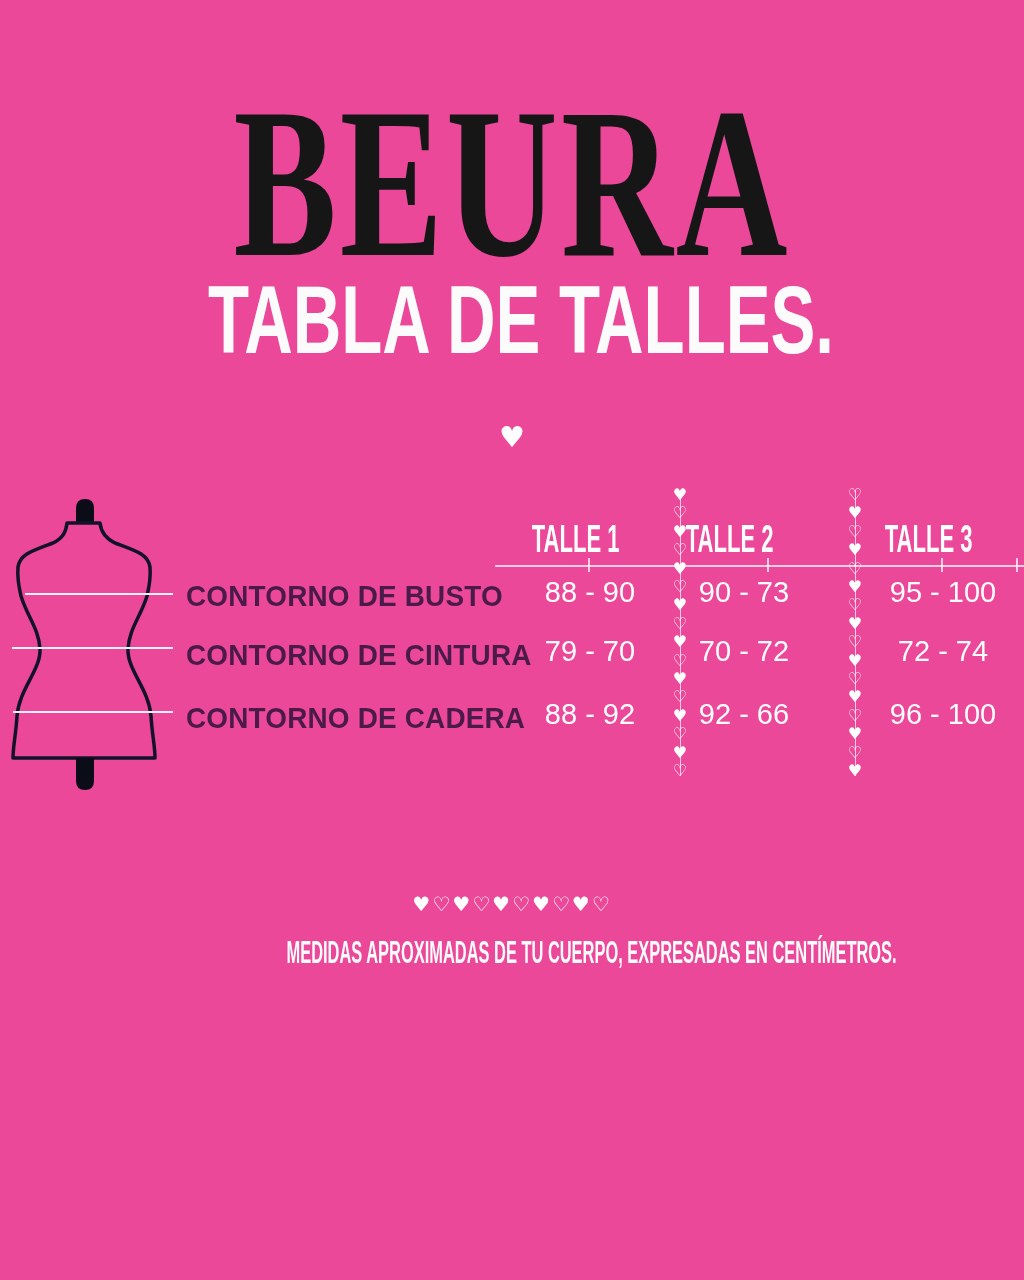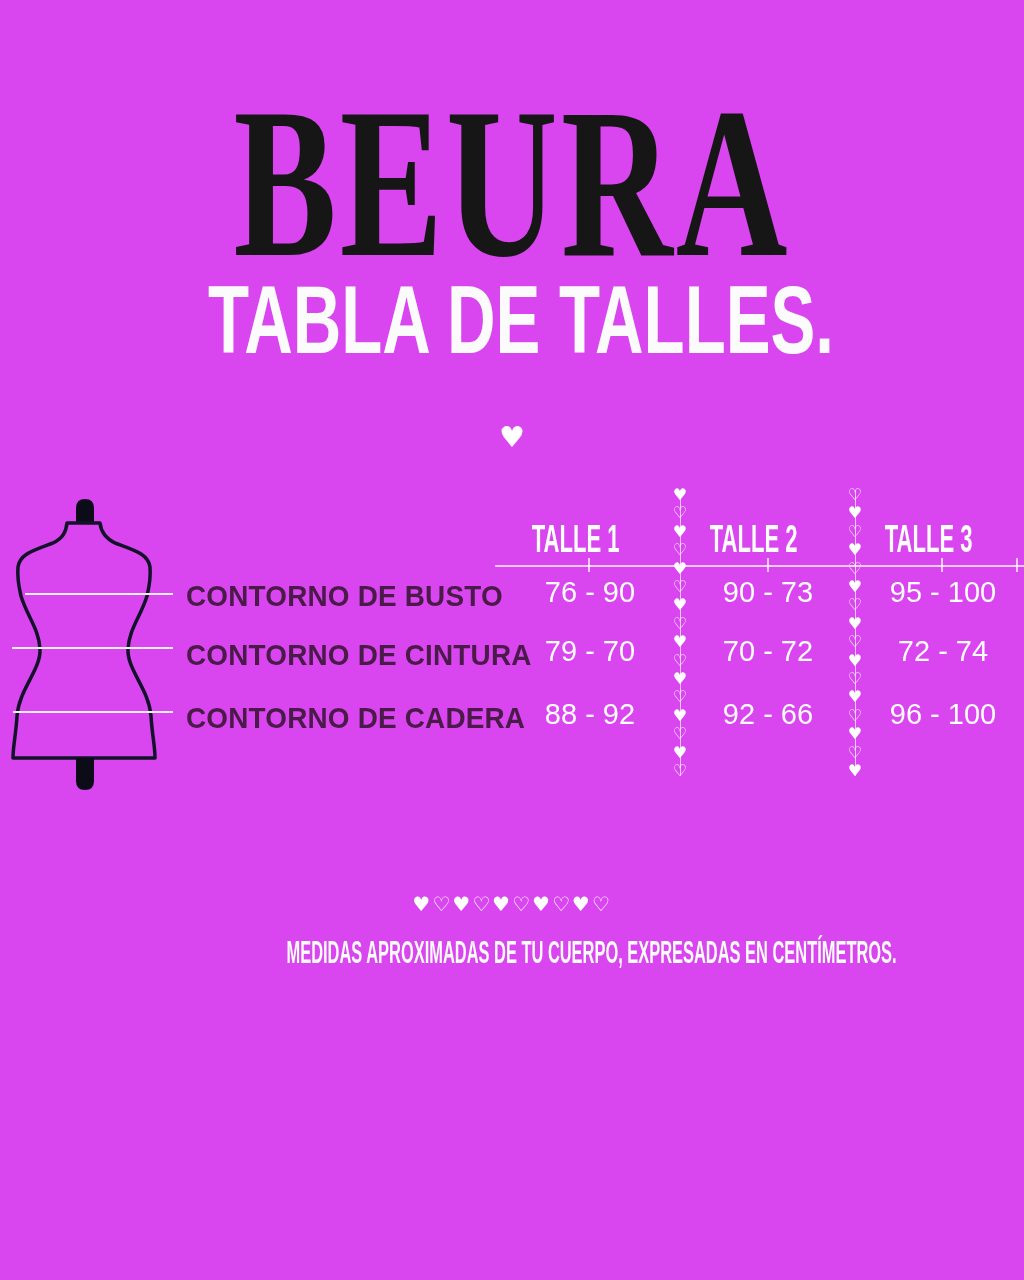--- a/index.html
+++ b/index.html
@@ -34,21 +34,21 @@
     align-items:center;color:#ffffff;font-size:16px;line-height:18.4px;text-align:center;
   }
   .chain.left{left:668px;}
   .chain.right{left:843px;}
   
   .col-header{
     position:absolute;top:519px;width:180px;color:#fdfdfd;
     font-weight:700;font-size:38px;line-height:1.1;white-space:nowrap;
   }
   .col-header .cond{display:inline-block;transform:scaleX(0.58);transform-origin:center;}
-  .c0{left:500px}.c1{left:678px}.c2{left:853px}
+  .c0{left:500px}.c1{left:654px}.c2{left:853px}
   .rule{position:absolute;left:495px;top:565px;width:529px;height:2px;background:rgba(255,255,255,0.72);}
   .tick{position:absolute;top:558px;width:2px;height:14px;background:rgba(255,255,255,0.72);}
   .tick.t0{left:588px}.tick.t1{left:767px}.tick.t2{left:941px}.tick.t3{left:1016px}
   .row-label{
     position:absolute;left:186px;color:#4a1a49;font-weight:700;font-size:30px;line-height:1;
     transform:scaleX(0.93);transform-origin:left center;white-space:nowrap;letter-spacing:0.2px;
   }
   .rl0{top:581px}.rl1{top:640px}.rl2{top:703px}
   .value-cell{
     position:absolute;width:180px;text-align:center;color:#fdfdfd;
@@ -68,21 +68,21 @@
   }
   .caption{
     position:absolute;top:937px;left:0;right:0;text-align:center;
     color:#fbfbfb;font-weight:700;font-size:31px;line-height:1;white-space:nowrap;padding-left:16px;
   }
   .caption .cond{display:inline-block;transform:scaleX(0.53);transform-origin:center;}
 </style>
 </head>
 <body>
 
-<div class="canvas" style="background: #d946ef;">
+<div class="canvas" style="background: #ec4899;">
 
   <div class="brand-title">
     <span class="cond">BEURA</span>
   </div>
 
   <div class="subtitle">
     <span class="cond">TABLA DE TALLES.</span>
   </div>
 
   <div class="single-heart heart">♥</div>
@@ -152,21 +152,21 @@
       <span>♥</span>
       <span>♡</span>
       <span>♥</span>
     </div>
 
   <div id="table-dynamic">
       <div class="col-header c0"><span class="cond">TALLE 1</span></div>
       <div class="col-header c1"><span class="cond">TALLE 2</span></div>
       <div class="col-header c2"><span class="cond">TALLE 3</span></div>
       <div class="row-label rl0" style="color: rgb(74, 26, 73);">CONTORNO DE BUSTO</div>
-      <div class="value-cell vr0 c0">76 - 90</div>
+      <div class="value-cell vr0 c0">88 - 90</div>
       <div class="value-cell vr0 c1">90 - 73</div>
       <div class="value-cell vr0 c2">95 - 100</div>
       <div class="row-label rl1" style="color: rgb(74, 26, 73);">CONTORNO DE CINTURA</div>
       <div class="value-cell vr1 c0">79 - 70</div>
       <div class="value-cell vr1 c1">70 - 72</div>
       <div class="value-cell vr1 c2">72 - 74</div>
       <div class="row-label rl2" style="color: rgb(74, 26, 73);">CONTORNO DE CADERA</div>
       <div class="value-cell vr2 c0">88 - 92</div>
       <div class="value-cell vr2 c1">92 - 66</div>
       <div class="value-cell vr2 c2">96 - 100</div>

